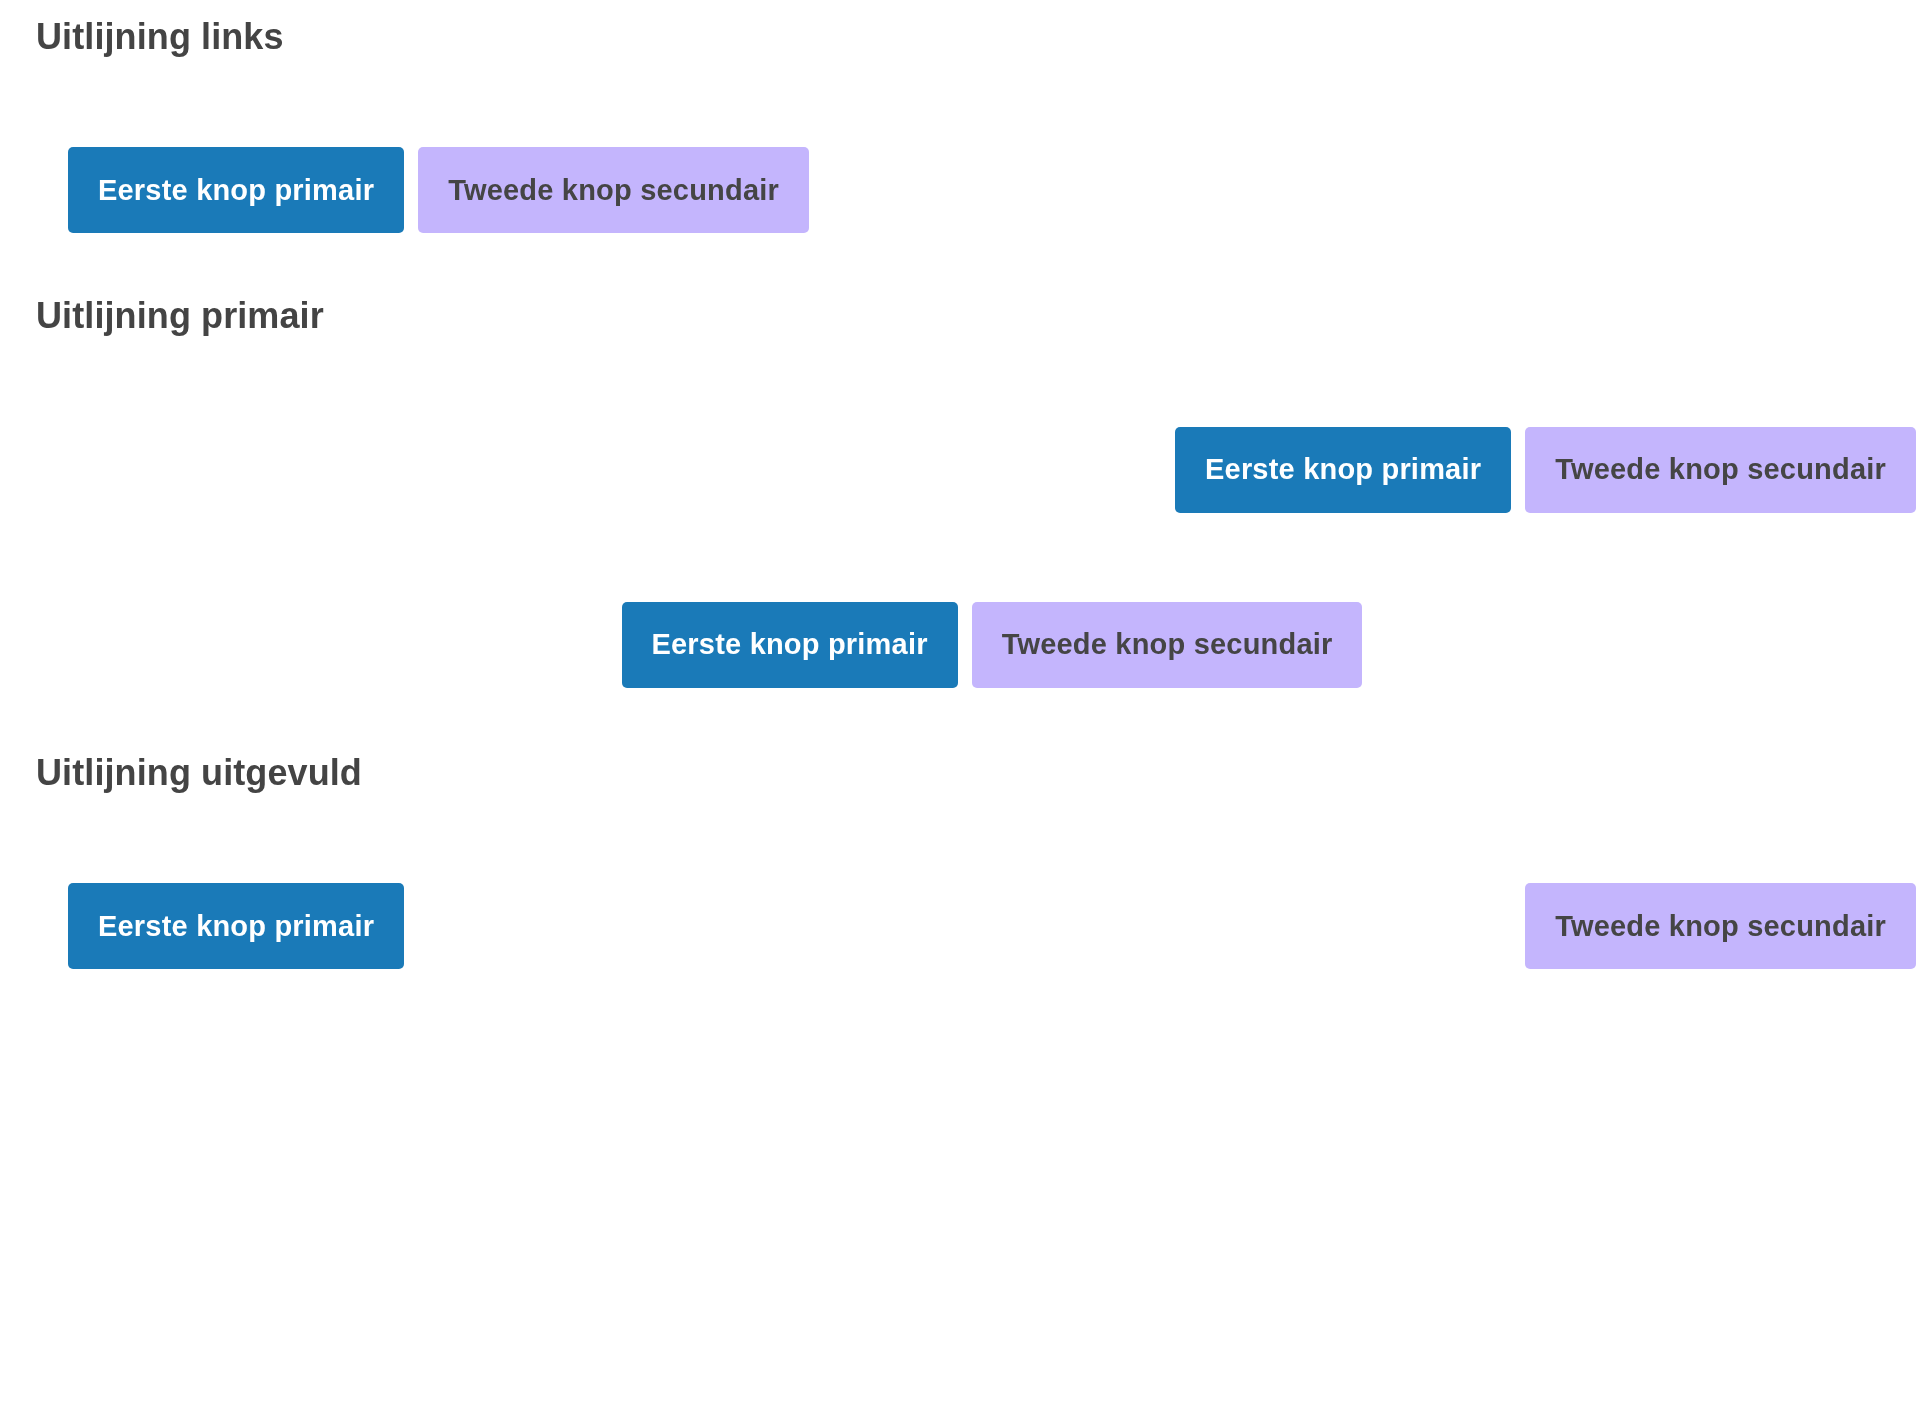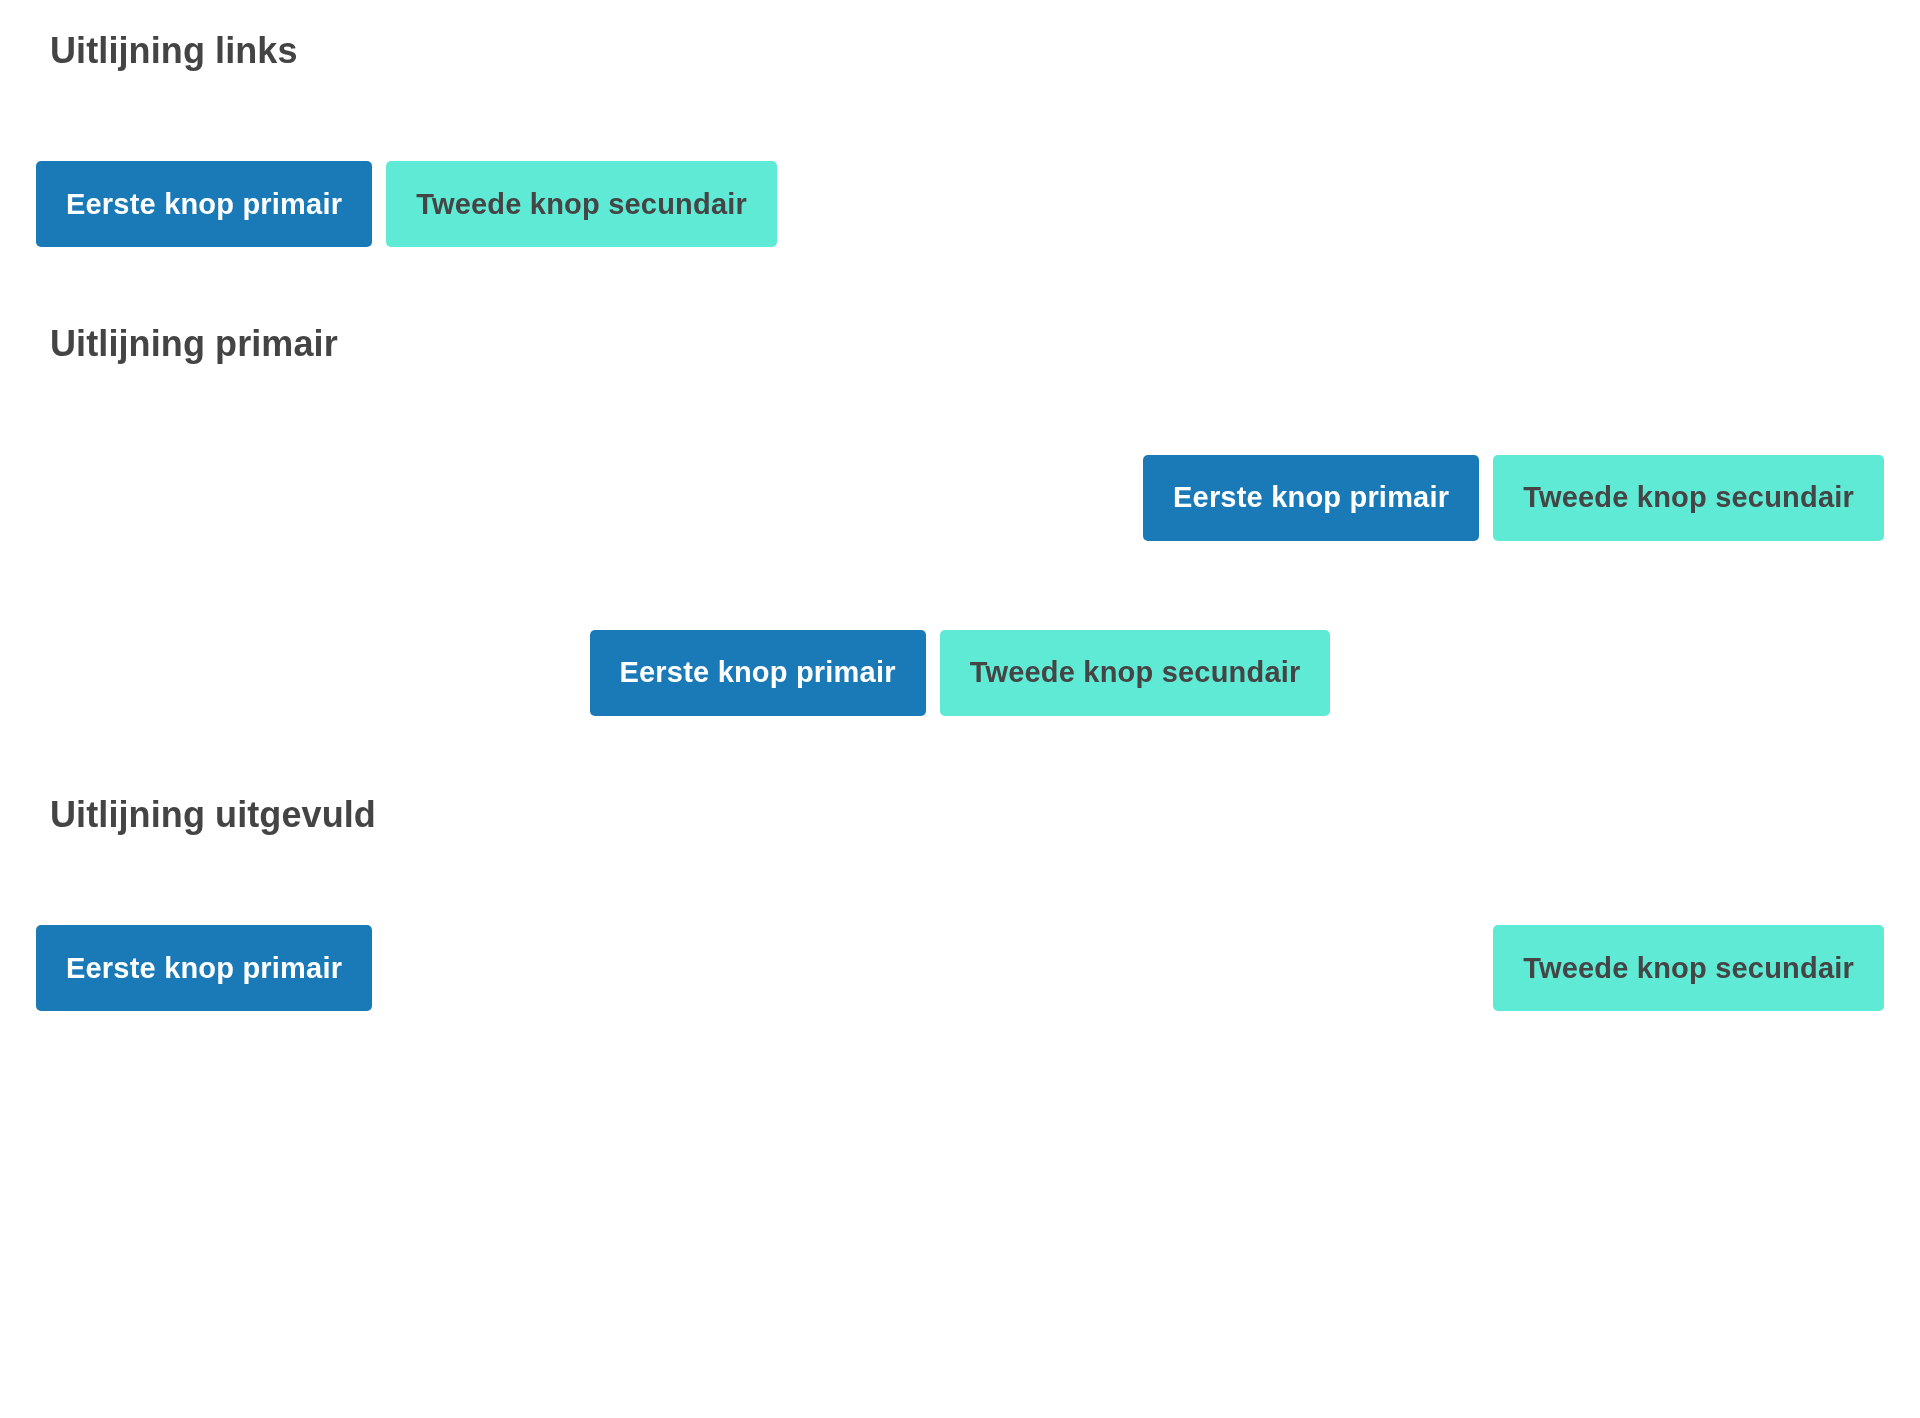--- a/index.html
+++ b/index.html
@@ -22,40 +22,41 @@
     height: 1418px;
     padding: 0 36px;
     background: #ffffff;
   }
 
   .section {
     width: 100%;
   }
 
   .section-heading {
-    margin: 14px;
+    margin: 0;
     font-size: 36px;
     line-height: 1.18;
     font-weight: bold;
     color: #444444;
     letter-spacing: 0.1px;
     white-space: nowrap;
   }
 
   
   .sec-1 .section-heading { padding-top: 16px; }
   .sec-2 .section-heading { padding-top: 62px; }
   .sec-3 .section-heading { padding-top: 64px; }
   .sec-4 .section-heading { padding-top: 64px; }
 
   .button-row {
     display: flex;
     align-items: center;
     gap: 14px;
     width: 100%;
+    margin-left: 32px;
   }
 
   .sec-1 .button-row { margin-top: 89px; }
   .sec-2 .button-row { margin-top: 89px; }
   .sec-3 .button-row { margin-top: 89px; }
   .sec-4 .button-row { margin-top: 89px; }
 
   .align-left    { justify-content: flex-start; }
   .align-right   { justify-content: flex-end; }
   .align-center  { justify-content: center; }
@@ -79,21 +80,21 @@
     cursor: pointer;
     text-align: center;
   }
 
   .btn-primary {
     background-color: #1a7ab8;
     color: #ffffff;
   }
 
   .btn-secondary {
-    background-color: #5eead4;
+    background-color: #c4b5fd;
     color: #454545;
   }
 </style>
 </head>
 <body>
 
 <div class="page">
 
   <section class="section sec-1">
     <h2 class="section-heading">Uitlijning links</h2>

